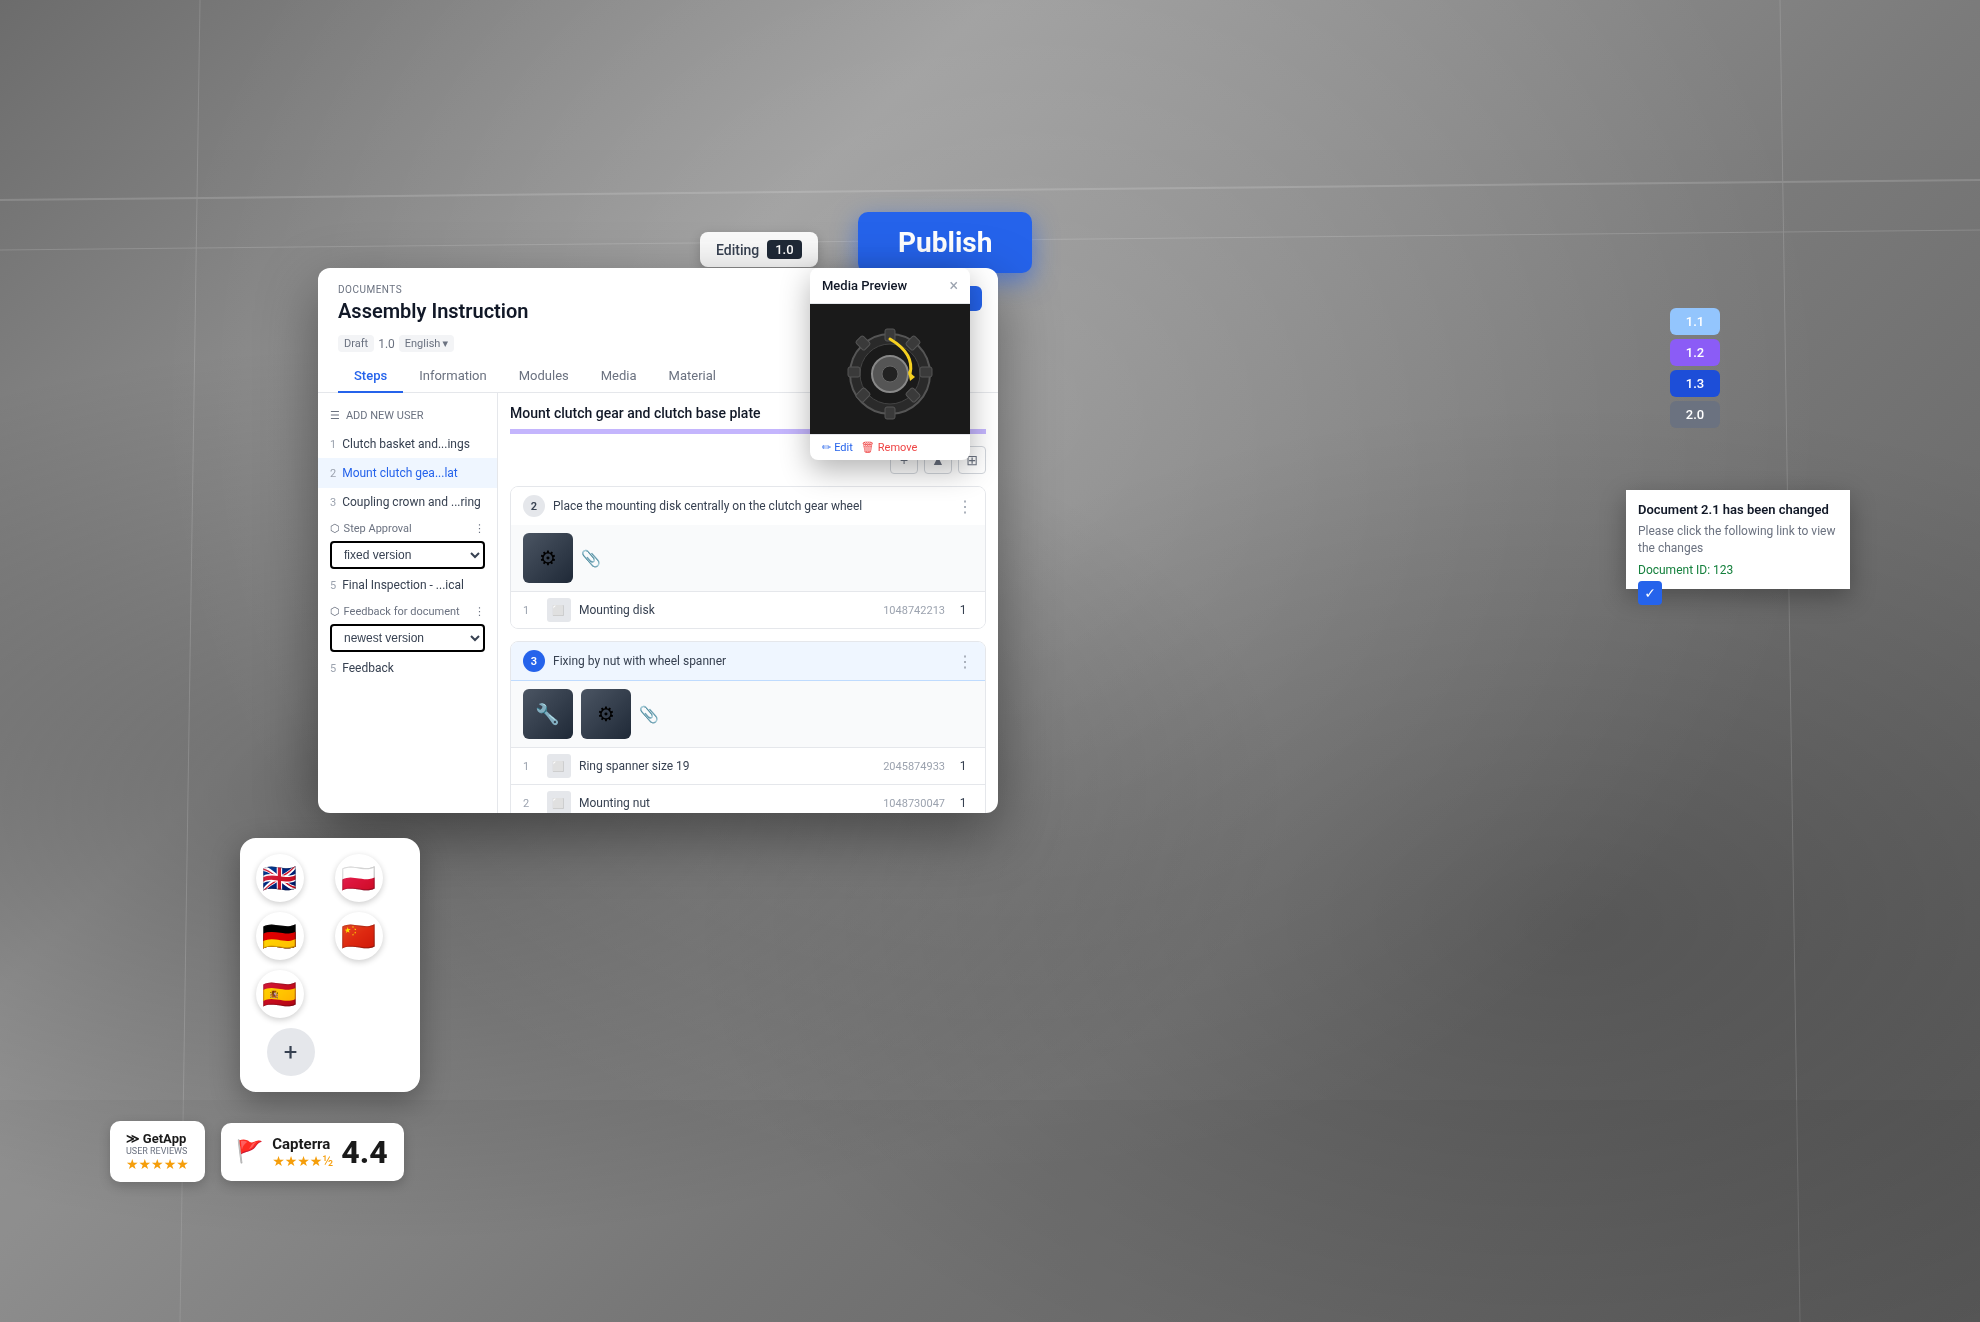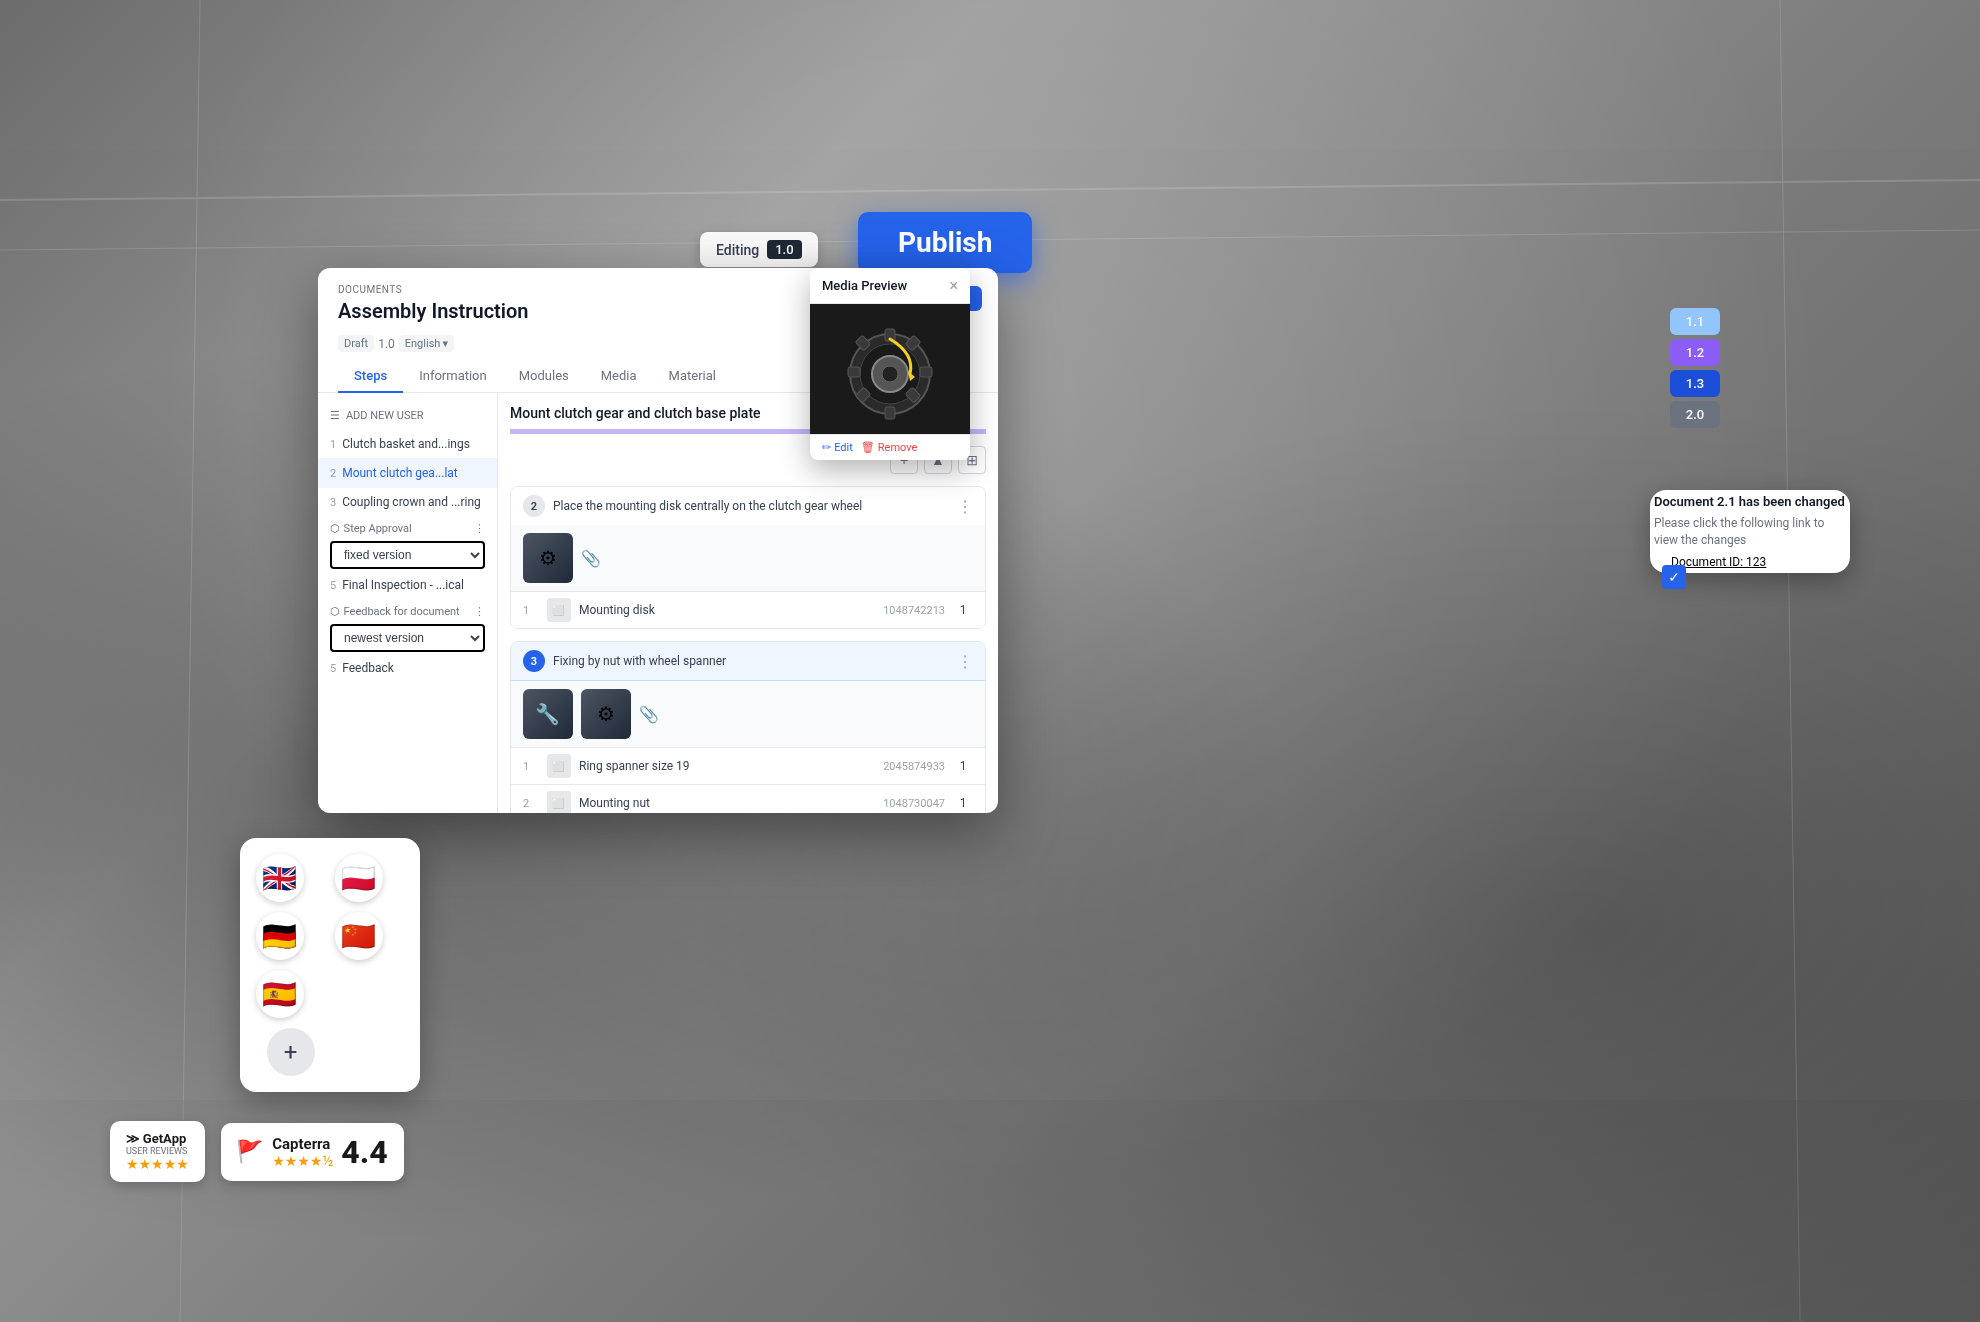--- a/index.html
+++ b/index.html
@@ -532,46 +532,44 @@
     .version-btn.v1-1 { background: #93c5fd; }
     .version-btn.v1-2 { background: #8b5cf6; text-align: center; }
     .version-btn.v1-3 { background: #1d4ed8; }
     .version-btn.v2-0 { background: #6b7280; }
 
     
     .notification {
       position: absolute;
       top: 490px;
       right: 130px;
-      width: 200px;
-      background: #fff;
-      border-radius: 16px;
+      width: 224px;
+      background: #fff;
+      border-radius: 0;
       box-shadow: 0 8px 24px rgba(0,0,0,0.3);
-      padding: 4px;
+      padding: 12px;
       font-size: 12px;
     }
 
     .notification-title {
       font-weight: 600;
       color: #111827;
       margin-bottom: 6px;
       font-size: 13px;
     }
 
     .notification-body {
       color: #6b7280;
       line-height: 1.4;
       margin-bottom: 6px;
     }
 
     .notification-link {
-      color: #000000;
-      text-decoration: underline;
-      cursor: pointer;
-      margin-left: 17px;
+      color: #15803d;
+      cursor: pointer;
     }
 
     .notification-check {
       position: absolute;
       bottom: -16px;
       left: 12px;
       width: 24px;
       height: 24px;
       background: #2563eb;
       border-radius: 4px;

